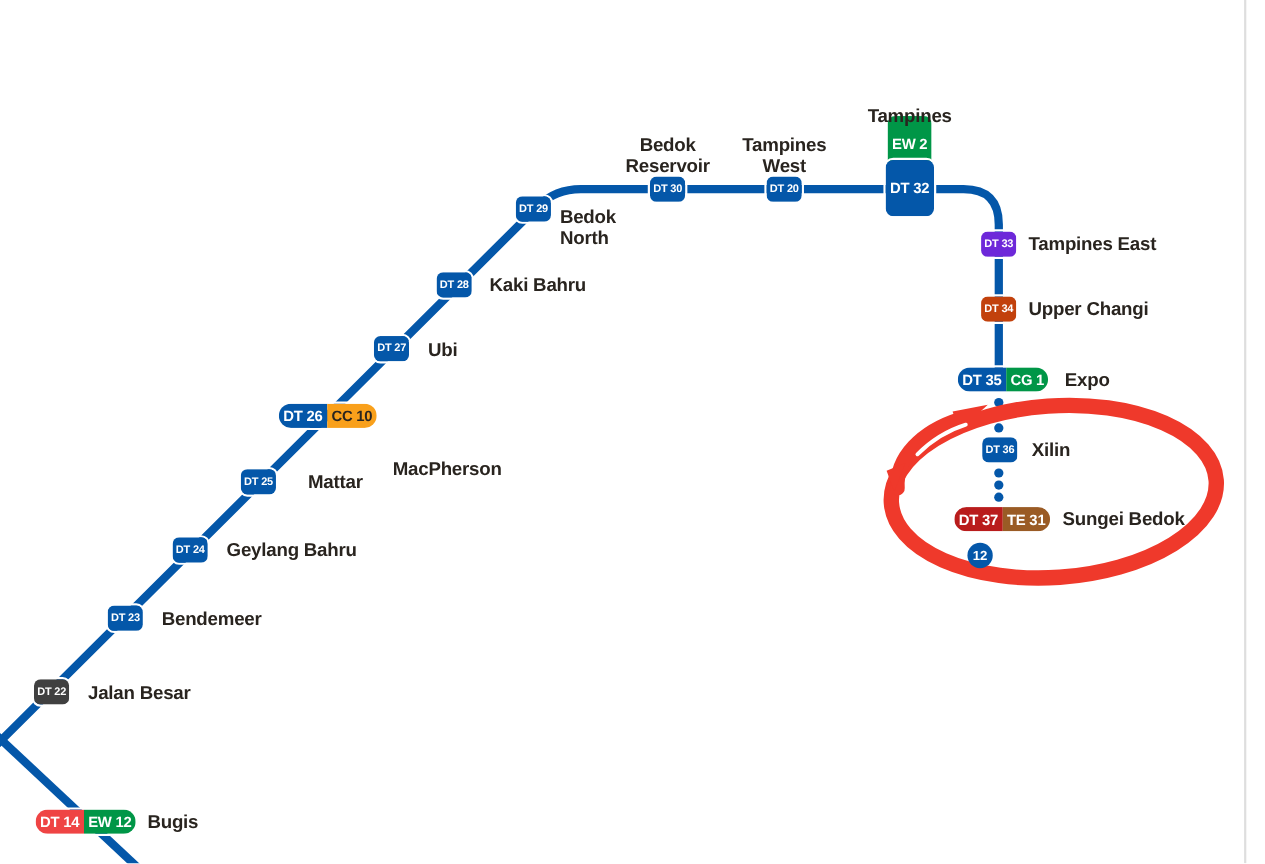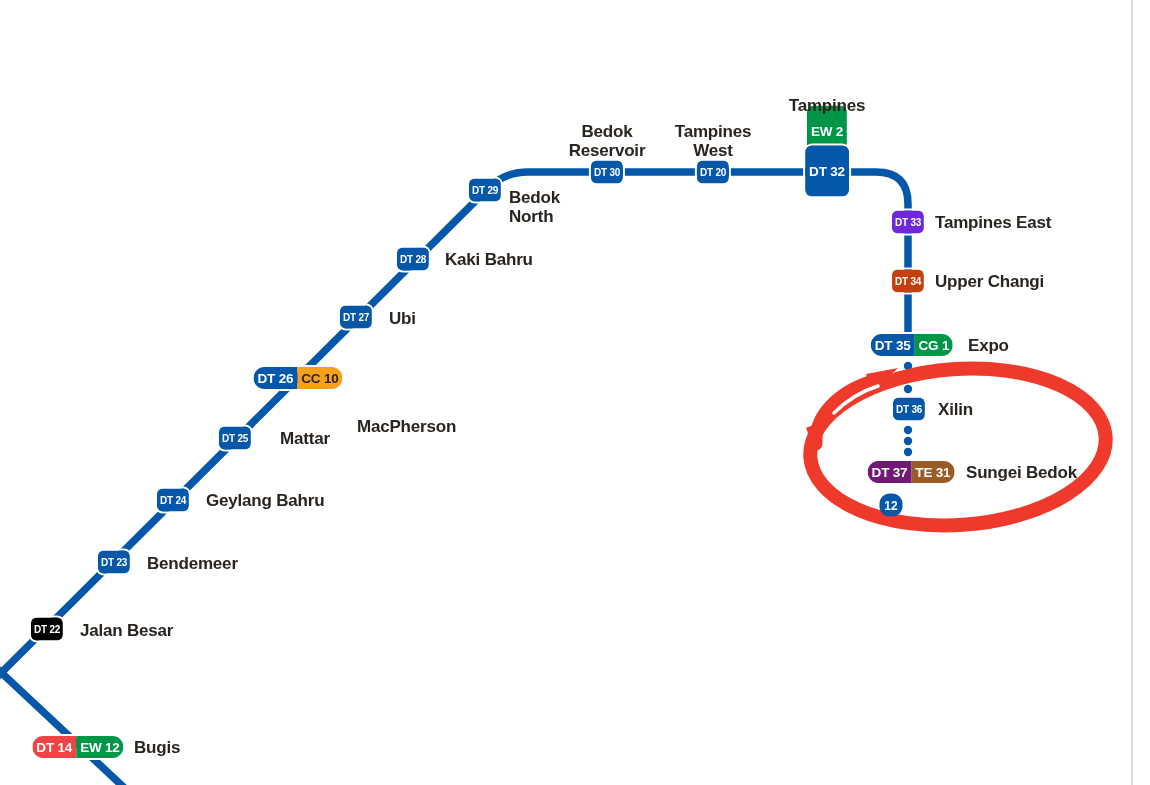--- a/index.html
+++ b/index.html
@@ -59,21 +59,21 @@
 
   <div class="edge-line" style="left: 1131px; background: rgb(222, 222, 222);"></div>
 <div class="badge capsule" style="left: 78px; top: 747px;">
       <span class="seg" style="background: #ef4444;">DT 14</span>
       <span class="seg" style="background: rgb(0, 150, 71);">EW 12</span>
     </div>
     <div class="label left" style="left: 134px; top: 747px;">
       <span class="ln">Bugis</span>
     </div>
     <div class="badge small" style="left: 47px; top: 629px;">
-      <span class="seg" style="background: #000000;">DT 22</span>
+      <span class="seg" style="background: #404040;">DT 22</span>
     </div>
     <div class="label left" style="left: 80px; top: 630px;">
       <span class="ln">Jalan Besar</span>
     </div>
     <div class="badge small" style="left: 114px; top: 562px;">
       <span class="seg" style="background: rgb(4, 87, 169);">DT 23</span>
     </div>
     <div class="label left" style="left: 147px; top: 563px;">
       <span class="ln">Bendemeer</span>
     </div>
@@ -158,20 +158,20 @@
     <div class="label left" style="left: 968px; top: 345px;">
       <span class="ln">Expo</span>
     </div>
     <div class="badge small" style="left: 909px; top: 409px;">
       <span class="seg" style="background: rgb(4, 87, 169);">DT 36</span>
     </div>
     <div class="label left" style="left: 938px; top: 409px;">
       <span class="ln">Xilin</span>
     </div>
     <div class="badge capsule" style="left: 911px; top: 472px;">
-      <span class="seg" style="background: #701a75;">DT 37</span>
+      <span class="seg" style="background: #b91c1c;">DT 37</span>
       <span class="seg" style="background: rgb(154, 91, 37);">TE 31</span>
     </div>
     <div class="label left" style="left: 966px; top: 472px;">
       <span class="ln">Sungei Bedok</span>
     </div>
-    <div class="footnote" style="left: 891px; top: 505px; background: rgb(4, 87, 169); border-radius: 10px;">12</div>
+    <div class="footnote" style="left: 891px; top: 505px; background: rgb(4, 87, 169);">12</div>
   </div>
 
 </body></html>

